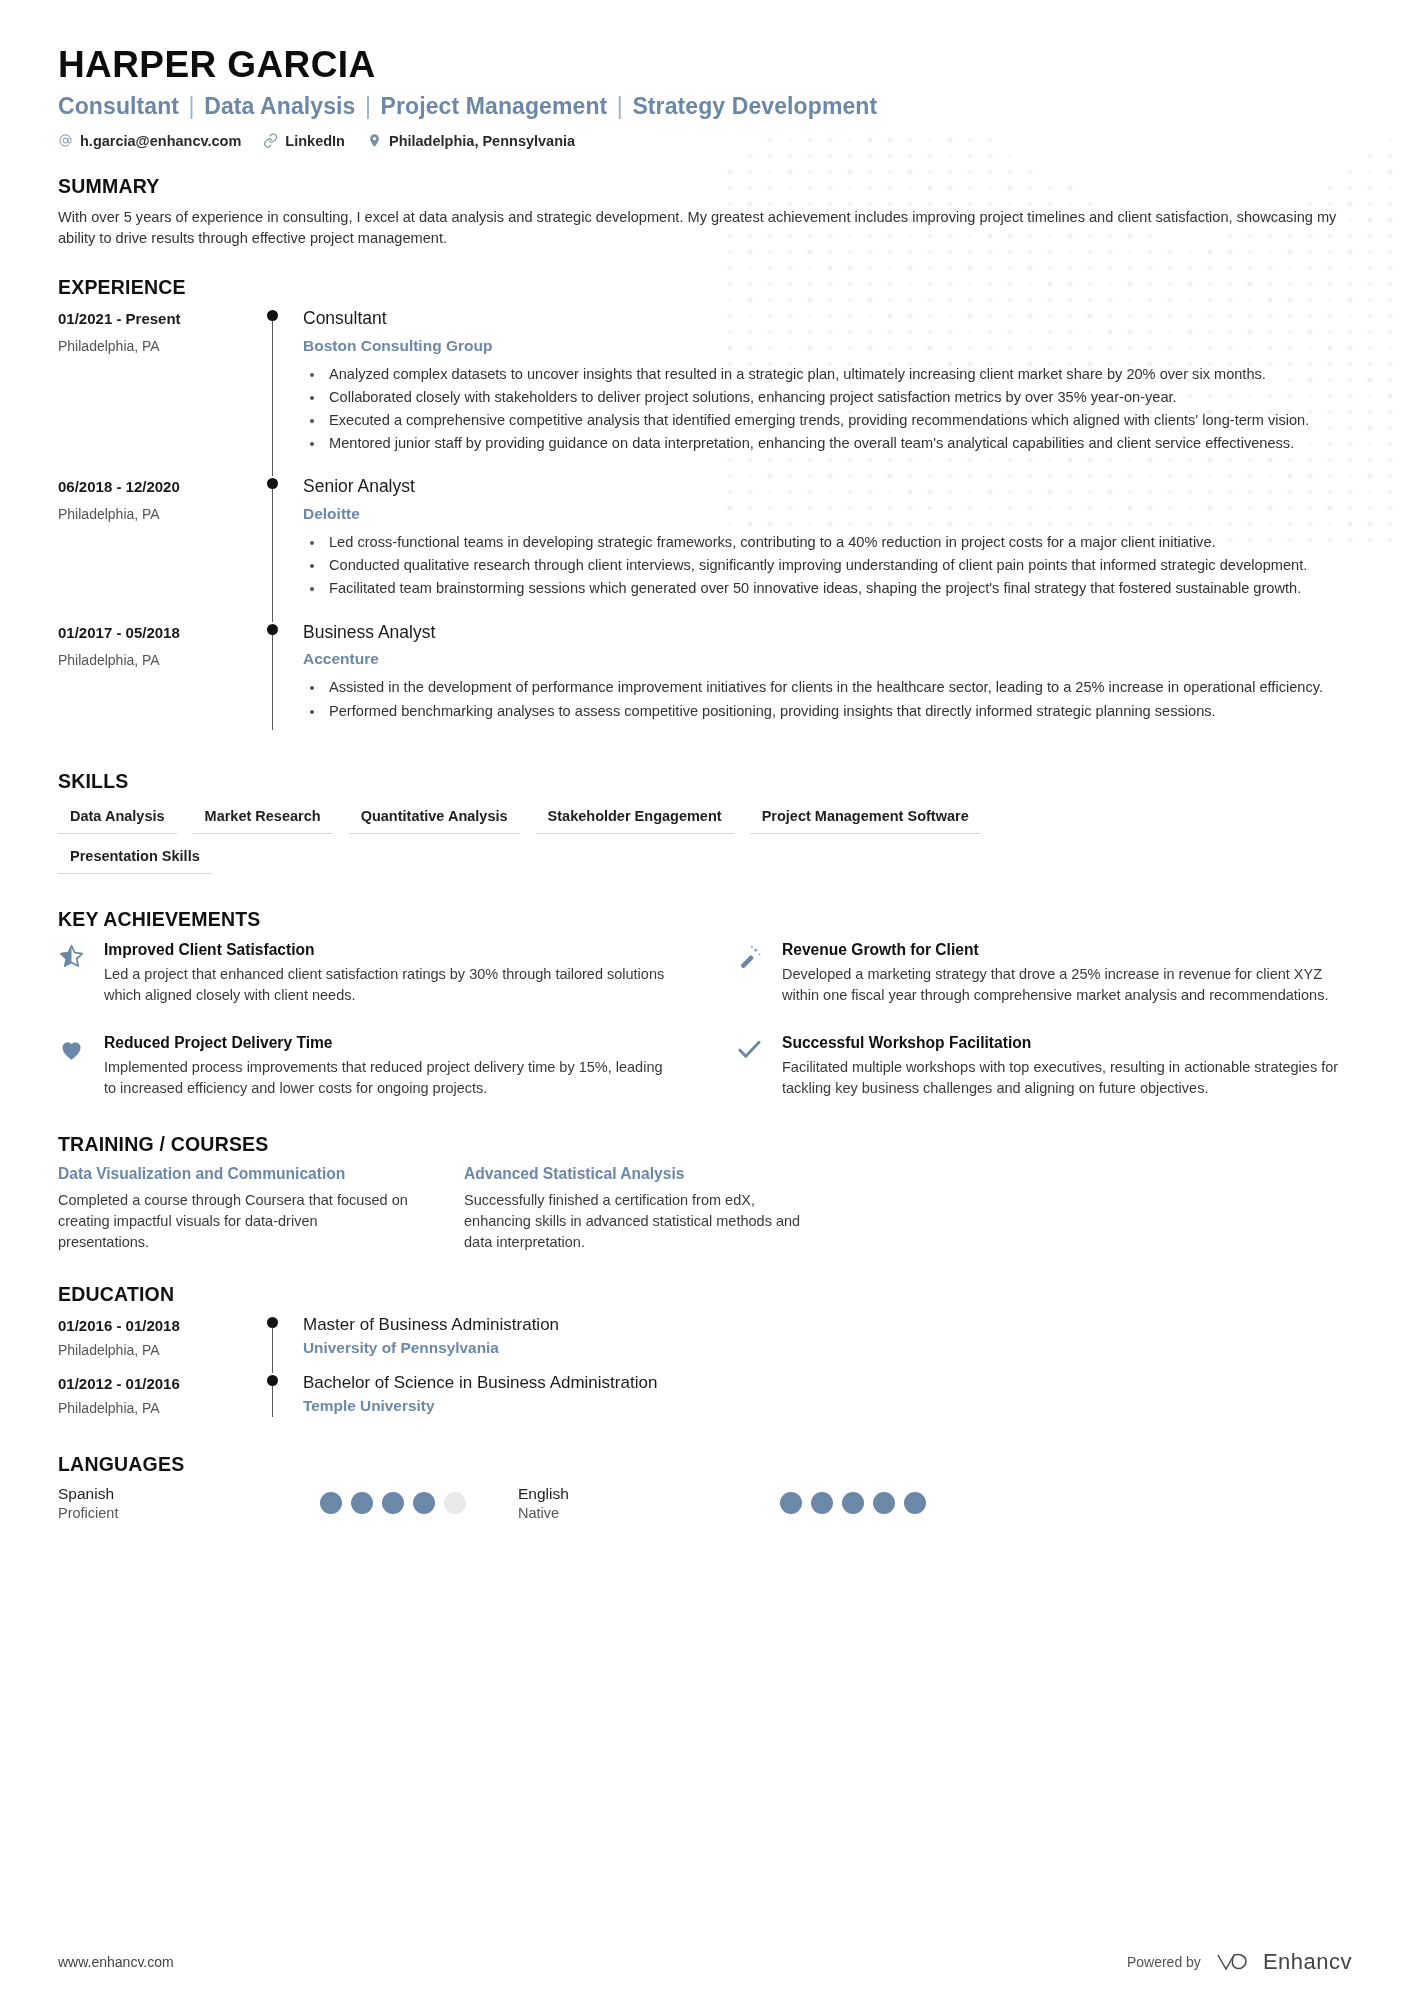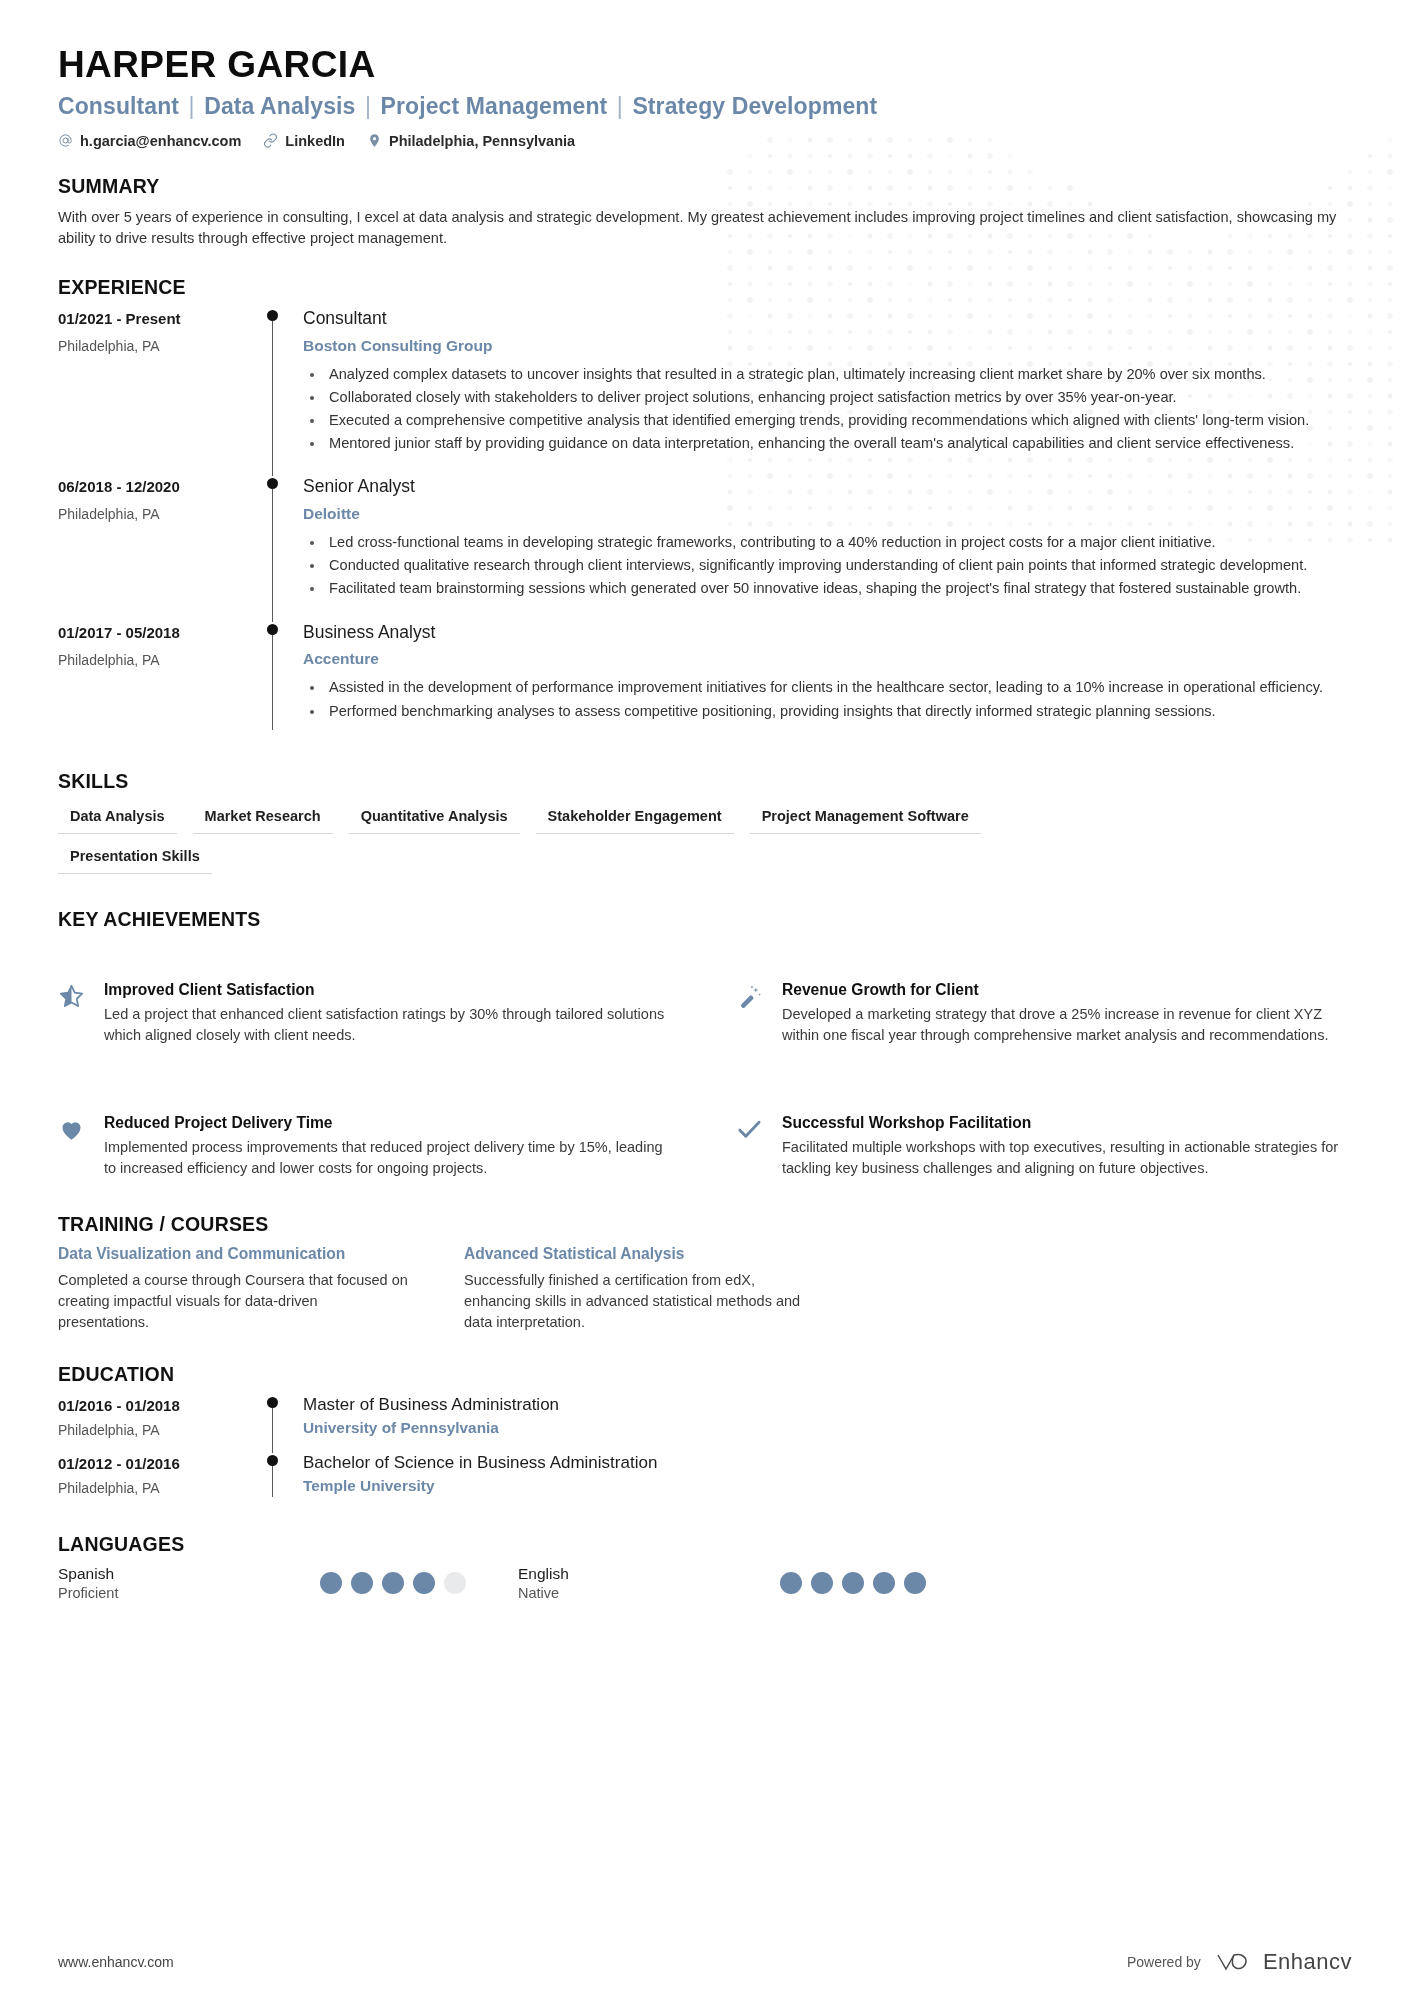--- a/index.html
+++ b/index.html
@@ -143,21 +143,21 @@
 
   
   .ach-grid {
     display: grid;
     grid-template-columns: 1fr 1fr;
     column-gap: 62px;
     row-gap: 28px;
     margin-top: 10px;
     max-width: 1300px;
   }
-  .ach { display: flex; gap: 16px; margin-top: 40px; }
+  .ach { display: flex; gap: 16px; }
   .ach-ico {
     width: 30px; flex: 0 0 30px;
     color: #6c88a8;
     padding-top: 2px;
   }
   .ach-ico svg { width: 27px; height: 27px; display: block; }
   .ach-title { font-size: 15.6px; font-weight: bold; color: #111; }
   .ach-desc  { font-size: 14.5px; line-height: 1.45; color: #3a3a3a; margin-top: 5px; }
 
   
@@ -1114,21 +1114,21 @@
         <div class="entry-date">01/2017 - 05/2018</div>
         <div class="entry-loc">Philadelphia, PA</div>
       </div>
       <div class="entry-rail">
           <span class="dot"></span>
         </div>
       <div class="entry-body">
         <div class="entry-role">Business Analyst</div>
         <div class="entry-org">Accenture</div>
         <ul class="bullets">
-          <li>Assisted in the development of performance improvement initiatives for clients in the healthcare sector, leading to a 10% increase in operational efficiency.</li>
+          <li>Assisted in the development of performance improvement initiatives for clients in the healthcare sector, leading to a 25% increase in operational efficiency.</li>
           <li>Performed benchmarking analyses to assess competitive positioning, providing insights that directly informed strategic planning sessions.</li>
         </ul>
       </div>
     </div>
   </section>
 
   <section class="section">
     <h2 class="sec-title">SKILLS</h2>
     <div class="skills-wrap">
       <span class="skill">Data Analysis</span>

